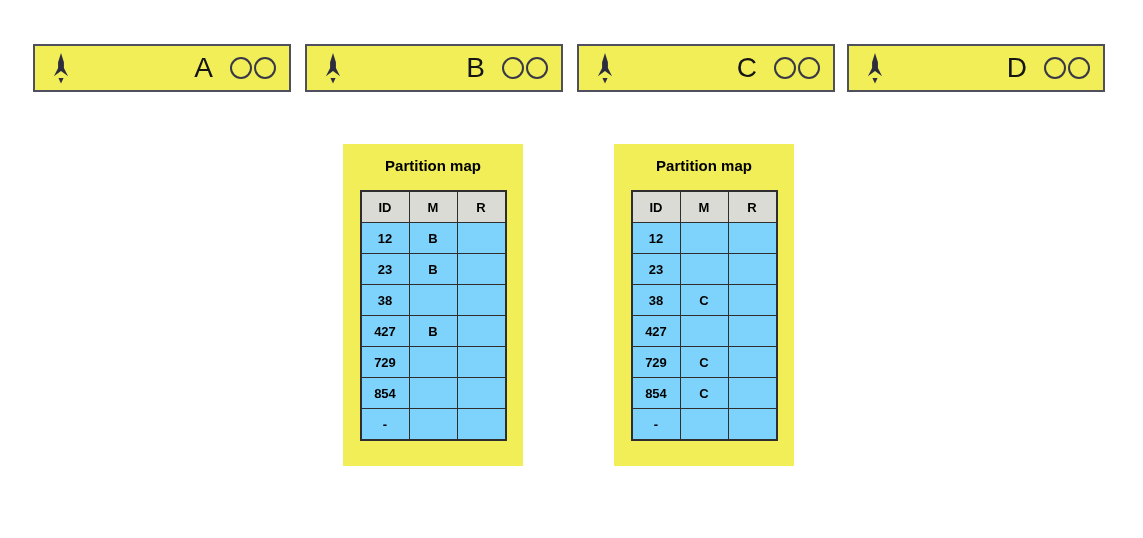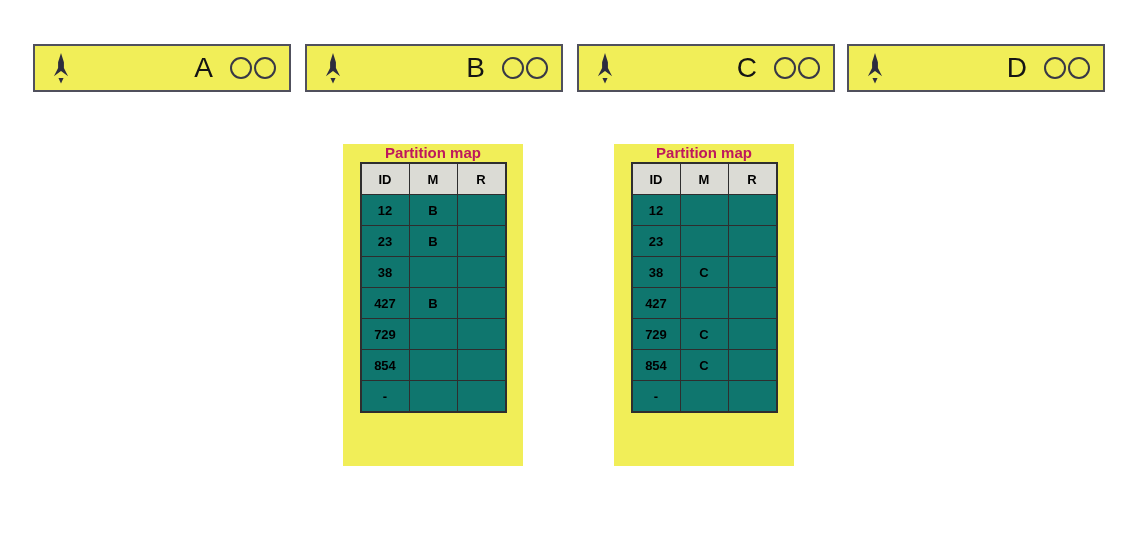--- a/index.html
+++ b/index.html
@@ -58,26 +58,27 @@
     top: 144px;
     width: 180px;
     height: 322px;
     background: #F1EE58;
     box-sizing: border-box;
   }
   .panel-title {
     text-align: center;
     font-weight: bold;
     font-size: 15px;
-    color: #be185d;
+    margin-top: 13px;
+    color: #000000;
   }
   table.pmap {
     border-collapse: collapse;
-    margin: 1px auto 0 auto;
-    background: #0f766e;
+    margin: 16px auto 0 auto;
+    background: #7dd3fc;
     border: 2px solid #2E2E2E;
   }
   table.pmap th, table.pmap td {
     border: 1.5px solid #2E2E2E;
     width: 47px;
     height: 30px;
     padding: 0;
     text-align: center;
     vertical-align: middle;
     font-weight: bold;

